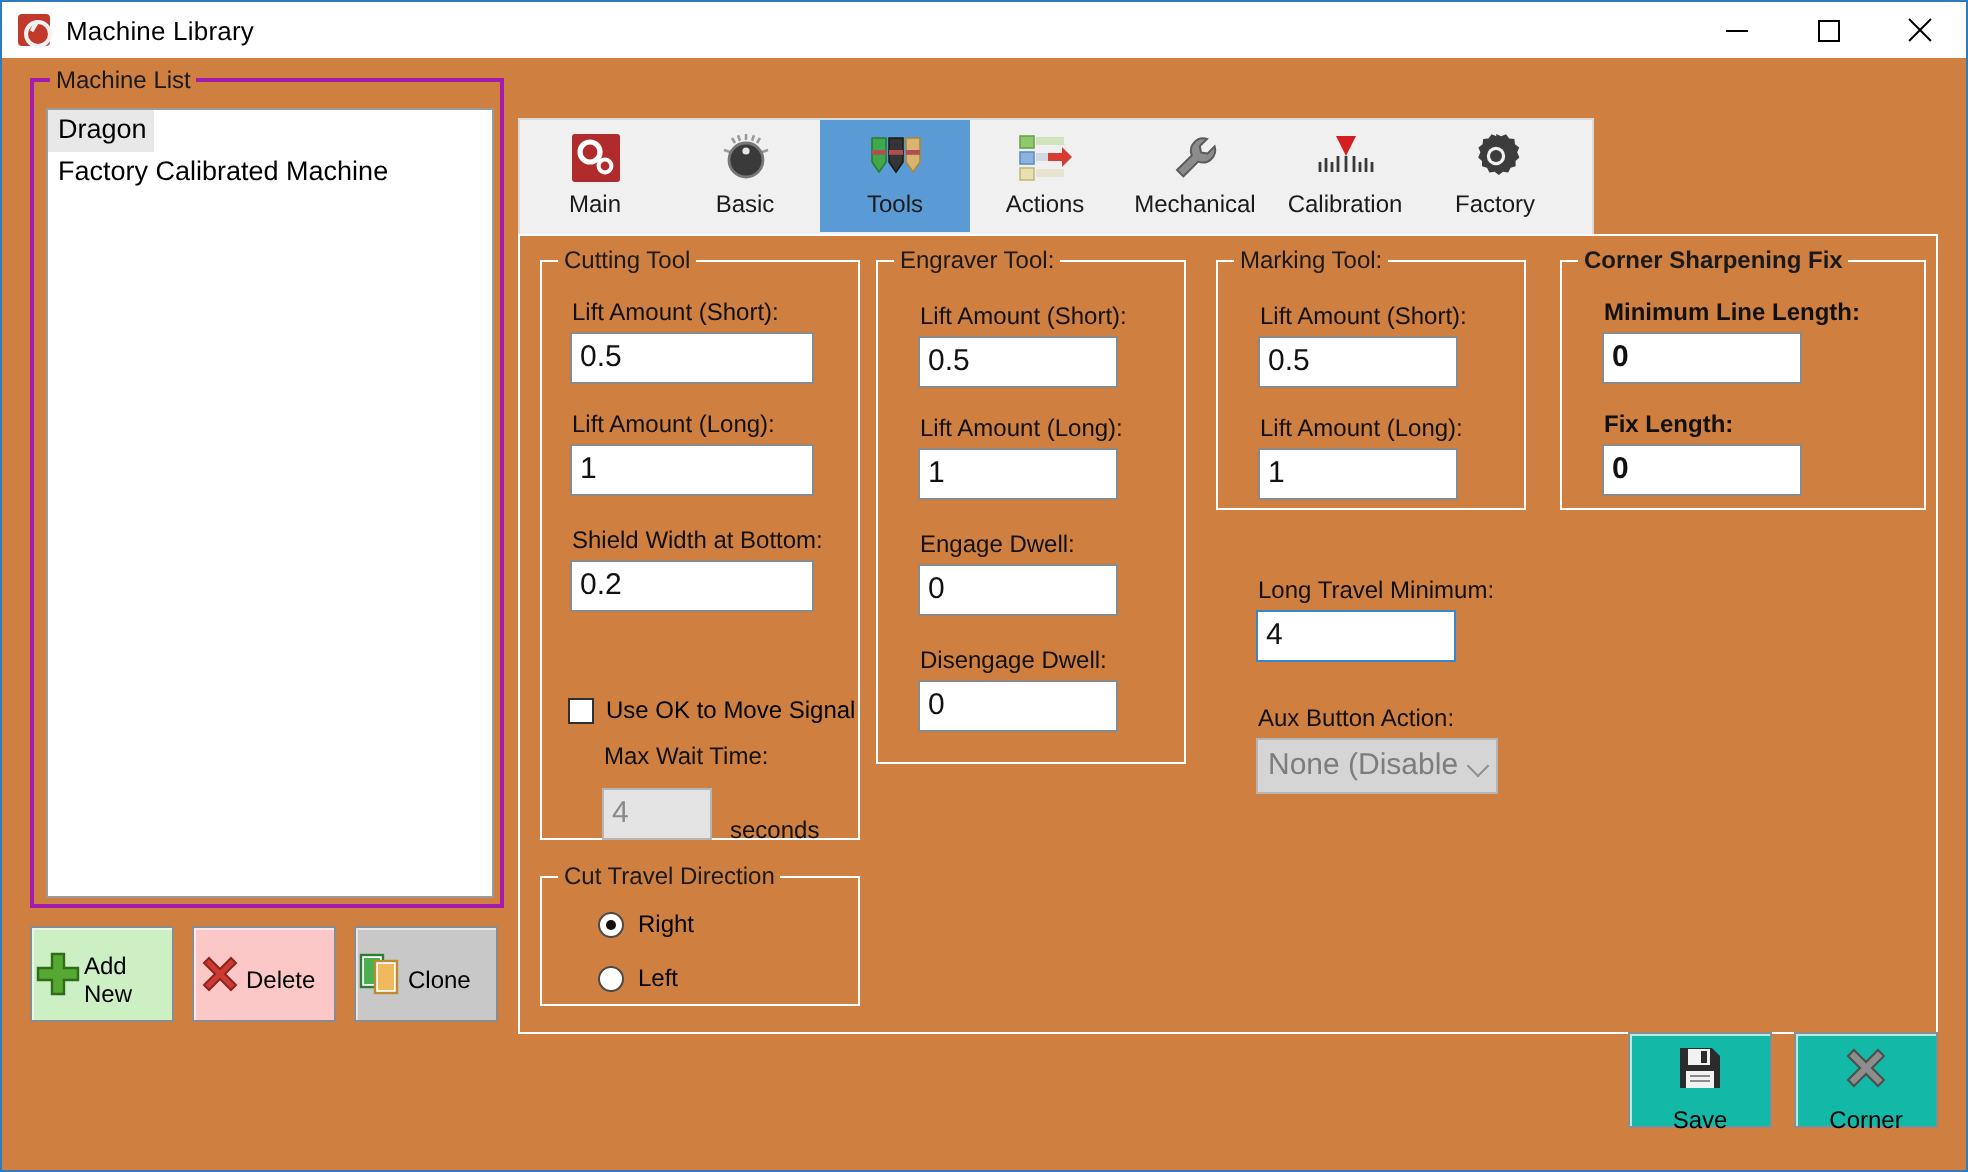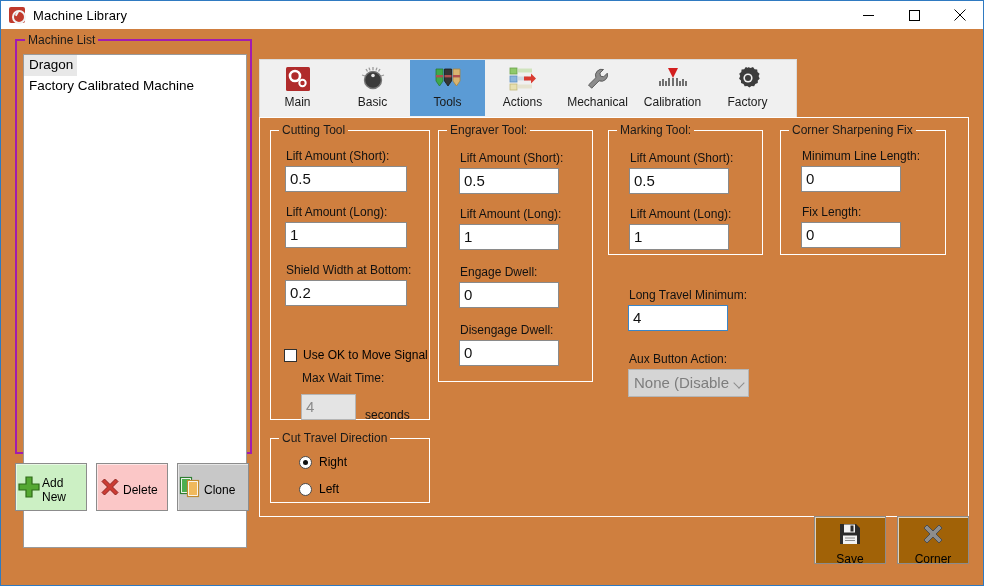--- a/index.html
+++ b/index.html
@@ -80,21 +80,21 @@
   }
   .gb-label {
     position: absolute; top: -8px; left: 8px;
     background: #cf7f3f;
     padding: 0 3px;
     font-size: 12px; color: #1a1a1a;
     white-space: nowrap;
   }
   #machine-listbox {
     position: absolute; left: 6px; top: 13px;
-    width: 224px; height: 494px;
+    width: 224px; height: 395px;
     background: #ffffff;
     border: 1px solid #9a9a9a;
     overflow: hidden;
   }
   .machine-item {
     font-size: 13.5px; color: #000;
     padding: 2px 4px 3px 5px;
     line-height: 16px;
     white-space: nowrap;
   }
@@ -215,21 +215,21 @@
     transform: rotate(-45deg);
   }
 
   
   #right-buttons {
     position: absolute; left: 813px; top: 487px;
     display: flex; gap: 11px;
   }
   .rbtn {
     width: 72px; height: 48px;
-    background: #a16207;
+    background: #14b8a6;
     border: 1px solid #8c8c8c;
     box-shadow: inset 1px 1px 0 rgba(255,255,255,.7);
     display: flex; flex-direction: column;
     align-items: center; justify-content: flex-start;
     padding-top: 5px;
     cursor: default;
   }
   .rbtn .lbl { font-size: 12px; color: #000; margin-top: 2px; }
 </style>
 </head>
@@ -494,21 +494,21 @@
       </div>
 
       <div class="fld" style="left:368px; top:234px;">
         <span class="flabel">Aux Button Action:</span>
         <div class="fcombo" style="width:121px;">
           <span>None (Disable</span>
           <span class="chev"></span>
         </div>
       </div>
 
-      <div class="fgroup" style="left:520px; top:12px; width:166px; height:125px;">
+      <div class="fgroup" style="left:520px; top:12px; width:183px; height:125px;font-weight:bold;">
         <span class="gb-label">Corner Sharpening Fix</span>
 
         <div class="fld" style="left:20px; top:18px;">
           <span class="flabel">Minimum Line Length:</span>
           <div class="ftext" style="width:100px;">0</div>
         </div>
 
         <div class="fld" style="left:20px; top:74px;">
           <span class="flabel">Fix Length:</span>
           <div class="ftext" style="width:100px;">0</div>

